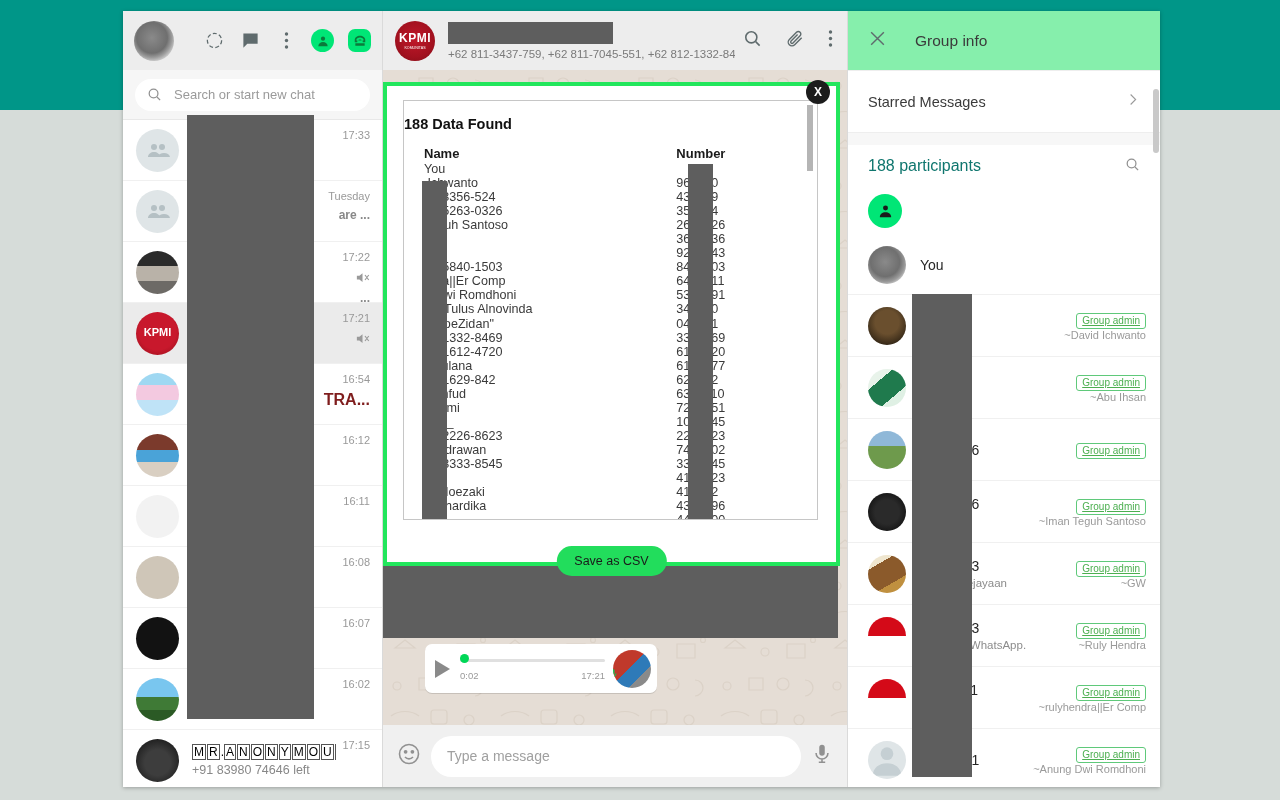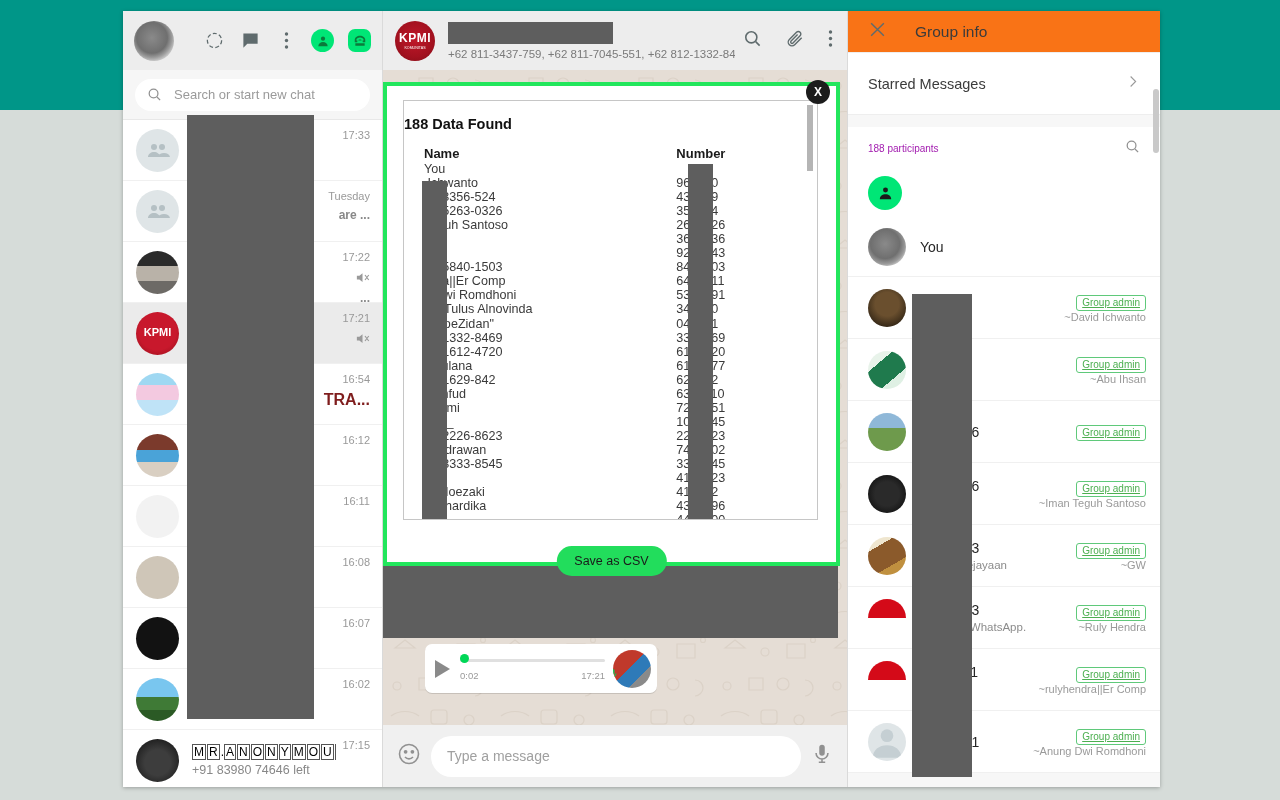--- a/index.html
+++ b/index.html
@@ -119,32 +119,32 @@
     padding: 0 14px; gap: 10px; flex: none; }
   .smiley { color: #919191; flex: none; cursor: pointer; }
   .compose-input { flex: 1; height: 41px; background: #fff; border-radius: 21px;
     display: flex; align-items: center; padding: 0 16px; }
   .compose-ph { font-size: 14px; color: #a0a0a0; }
   .mic { color: #919191; flex: none; cursor: pointer; }
 
   
   .right-pane { width: 312px; height: 100%; background: #f7f7f7; display: flex;
     flex-direction: column; position: relative; overflow: hidden; }
-  .rp-header { height: 41px; background: #f97316; display: flex; align-items: center;
+  .rp-header { height: 59px; background: #86efac; display: flex; align-items: center;
     gap: 28px; padding: 0 20px; flex: none; }
   .rp-title { font-size: 15.5px; color: #3b3b3b; }
   .rp-scroll { flex: 1; overflow: hidden; position: relative; }
   .rp-card { background: #fff; border-top: 1px solid #eee; }
   .rp-starred { height: 62px; display: flex; align-items: center; padding: 0 20px;
     background: #fff; border-bottom: 1px solid #eee; cursor: pointer; }
   .rp-starred-label { font-size: 14.5px; color: #3b3b3b; flex: 1; }
   .chev { color: #9a9a9a; }
   .rp-gap { height: 12px; background: #f7f7f7; }
   .rp-partrow { height: 42px; display: flex; align-items: center; padding: 0 20px; background: #fff; }
-  .rp-partcount { flex: 1; font-size: 10px; color: #a21caf; }
+  .rp-partcount { flex: 1; font-size: 16px; color: #0f766e; }
   .rp-search-ic { color: #919191; cursor: pointer; }
 
   .p-row { height: 62px; display: flex; align-items: center; padding: 0 14px 0 20px;
     background: #fff; border-bottom: 1px solid #f0f0f0; position: relative; }
   .p-av { width: 38px; height: 38px; border-radius: 50%; flex: none; margin-right: 14px;
     background: #dfe5e7; overflow: hidden; }
   .p-body { flex: 1; min-width: 0; }
   .p-name { font-size: 14px; color: #262626; white-space: nowrap; overflow: hidden; }
   .p-status { font-size: 11.5px; color: #8c8c8c; margin-top: 3px; white-space: nowrap; overflow: hidden; }
   .p-right { flex: none; text-align: right; }

